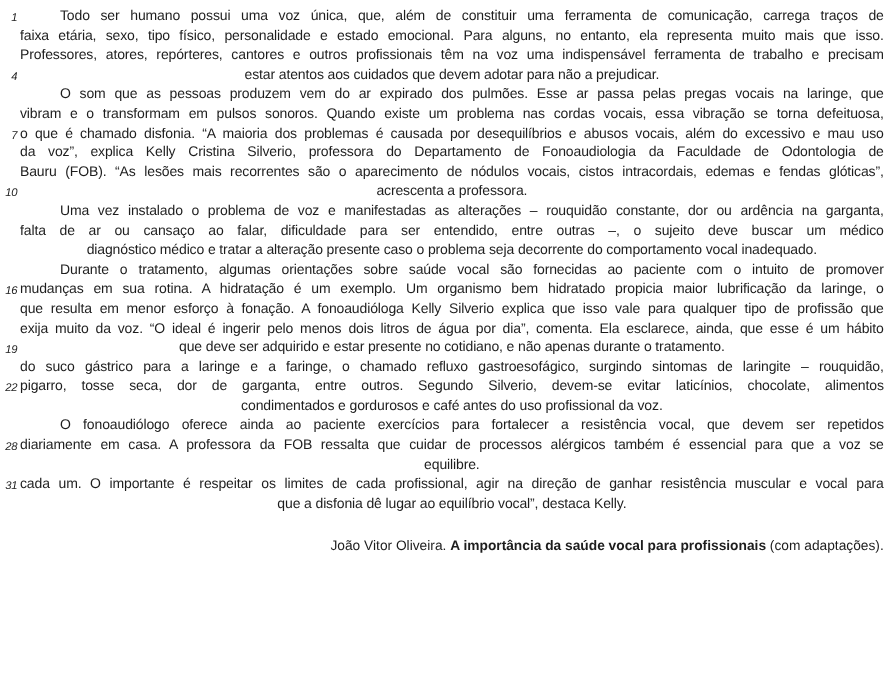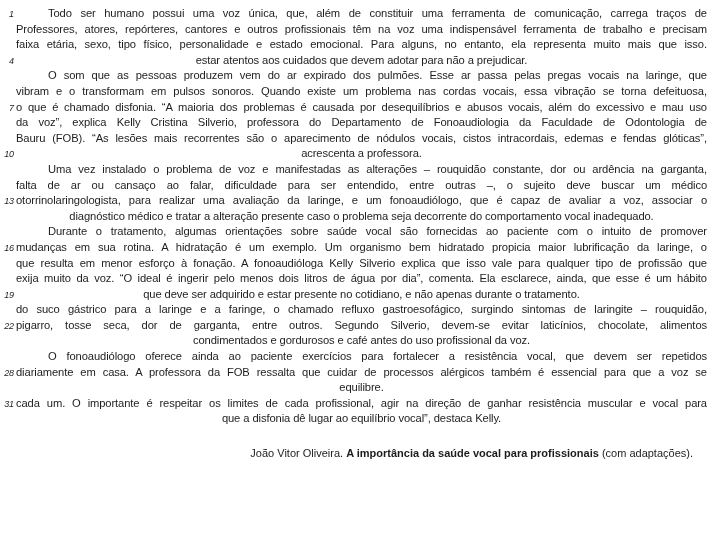--- a/index.html
+++ b/index.html
@@ -52,46 +52,46 @@
   .ltext.indent {
     text-indent: 32px;
   }
   .ltext.justify {
     text-align: justify;
     text-align-last: justify;
   }
   .attribution {
     margin-top: 19px;
     text-align: right;
-    padding-right: 19px;
+    padding-right: 5px;
     font-size: 11px;
     line-height: 14px;
   }
   .attribution b {
     font-weight: bold;
   }
 </style>
 </head>
 <body>
 
 <div class="page">
   <div class="text-body" id="lines">
     <div class="line">
       <span class="lnum">1</span>
       <span class="ltext indent justify">Todo ser humano possui uma voz única, que, além de constituir uma ferramenta de comunicação, carrega traços de</span>
     </div>
 
     <div class="line">
       <span class="lnum"></span>
+      <span class="ltext justify">faixa etária, sexo, tipo físico, personalidade e estado emocional. Para alguns, no entanto, ela representa muito mais que isso.</span>
+    </div>
+
+    <div class="line">
+      <span class="lnum"></span>
       <span class="ltext justify">Professores, atores, repórteres, cantores e outros profissionais têm na voz uma indispensável ferramenta de trabalho e precisam</span>
-    </div>
-
-    <div class="line">
-      <span class="lnum"></span>
-      <span class="ltext justify">faixa etária, sexo, tipo físico, personalidade e estado emocional. Para alguns, no entanto, ela representa muito mais que isso.</span>
     </div>
 
     <div class="line">
       <span class="lnum">4</span>
       <span class="ltext">estar atentos aos cuidados que devem adotar para não a prejudicar.</span>
     </div>
 
     <div class="line">
       <span class="lnum"></span>
       <span class="ltext indent justify">O som que as pessoas produzem vem do ar expirado dos pulmões. Esse ar passa pelas pregas vocais na laringe, que</span>
@@ -125,24 +125,20 @@
     <div class="line">
       <span class="lnum"></span>
       <span class="ltext indent justify">Uma vez instalado o problema de voz e manifestadas as alterações – rouquidão constante, dor ou ardência na garganta,</span>
     </div>
 
     <div class="line">
       <span class="lnum"></span>
       <span class="ltext justify">falta de ar ou cansaço ao falar, dificuldade para ser entendido, entre outras –, o sujeito deve buscar um médico</span>
     </div>
 
-    <div class="line">
-      <span class="lnum">13</span>
-      <span class="ltext justify">otorrinolaringologista, para realizar uma avaliação da laringe, e um fonoaudiólogo, que é capaz de avaliar a voz, associar o</span>
-    </div>
 
     <div class="line">
       <span class="lnum"></span>
       <span class="ltext">diagnóstico médico e tratar a alteração presente caso o problema seja decorrente do comportamento vocal inadequado.</span>
     </div>
 
     <div class="line">
       <span class="lnum"></span>
       <span class="ltext indent justify">Durante o tratamento, algumas orientações sobre saúde vocal são fornecidas ao paciente com o intuito de promover</span>
     </div>

